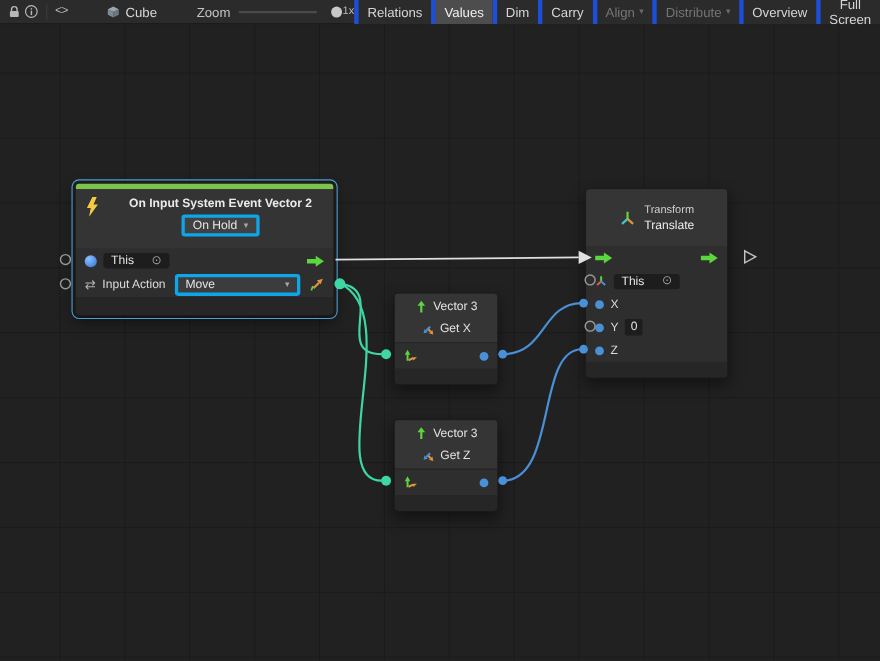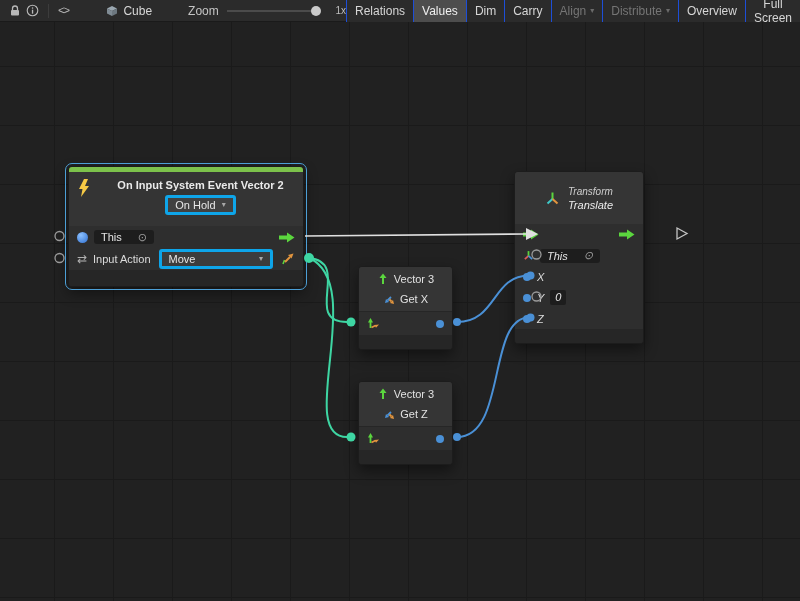--- a/index.html
+++ b/index.html
@@ -20,21 +20,21 @@
   .tbicon { display:inline-flex; align-items:center; justify-content:center; width:20px; height:22px; }
   .code-ic { font-family:"Liberation Mono", monospace; font-size:11px; color:#bdbdbd; letter-spacing:-1px; }
   .vsep { width:1px; height:14px; background:#3c3c3c; margin:0 6px; }
   .owner { display:inline-flex; align-items:center; gap:5px; margin-left:34px; color:#d8d8d8; }
   .zoomlbl { margin-left:36px; color:#c4c4c4; }
   .slider { position:relative; width:96px; height:22px; margin-left:8px; }
   .slider .track { position:absolute; left:0; right:0; top:10px; height:2px; background:#4b4b4b; }
   .slider .handle { position:absolute; top:6px; left:84px; width:10px; height:10px; border-radius:50%; background:#c9c9c9; }
   .zoomval { margin-left:23px; font-size:10px; color:#bdbdbd; }
   .tbbtns { margin-left:auto; display:flex; align-items:stretch; height:22px; }
-  .tbbtns .tbb { background:#2b2b2b; border:none; border-left:1px solid #1d4ed8; color:#d6d6d6;
+  .tbbtns .tbb { background:#2b2b2b; border:none; border-left:4px solid #1d4ed8; color:#d6d6d6;
                  font-family:inherit; font-size:12px; padding:0 8px; height:22px;
                  display:inline-flex; align-items:center; gap:4px; }
   .tbbtns .tbb.active { background:#4d4d4d; color:#f0f0f0; }
   .tbbtns .tbb.disabled { color:#757575; }
   .caret { font-size:8px; line-height:1; color:#a8a8a8; }
   .tbb.disabled .caret { color:#6b6b6b; }
 
   
   .canvas { position:relative; flex:1; background-color:#212121;
     background-image:
@@ -72,21 +72,21 @@
   .get-node { width:95px; }
   .get-node.gx { left:358px; top:244px; }
   .get-node.gz { left:358px; top:359px; }
   .ghead { height:44px; background:#353535; border-radius:3px 3px 0 0; display:flex; flex-direction:column;
            justify-content:center; gap:2px; padding:2px 6px; }
   .gline { display:flex; align-items:center; justify-content:center; gap:5px; height:18px; color:#e2e2e2; }
   .get-node .nrow { height:24px; border-top:1px solid #262626; }
   .get-node .nfoot { height:14px; }
 
   
-  .tf-node { left:514px; top:149px; width:130px;font-style:italic; }
+  .tf-node { left:532px; top:149px; width:130px; }
   .thead { height:52px; background:#353535; border-radius:3px 3px 0 0; display:flex; align-items:center;
            justify-content:center; gap:8px; padding:0 8px; }
   .ttl1 { font-size:10px; color:#cfcfcf; }
   .ttl2 { font-size:11px; color:#ececec; margin-top:2px; }
   .tf-node .nrow { height:21px; }
   .tf-node .nfoot { height:14px; }
   .rowlabel { color:#dcdcdc; }
   .valbox { background:#1d1d1d; border-radius:2px; min-width:16px; height:15px; line-height:15px;
             padding:0 5px; color:#e4e4e4; }
 </style>

